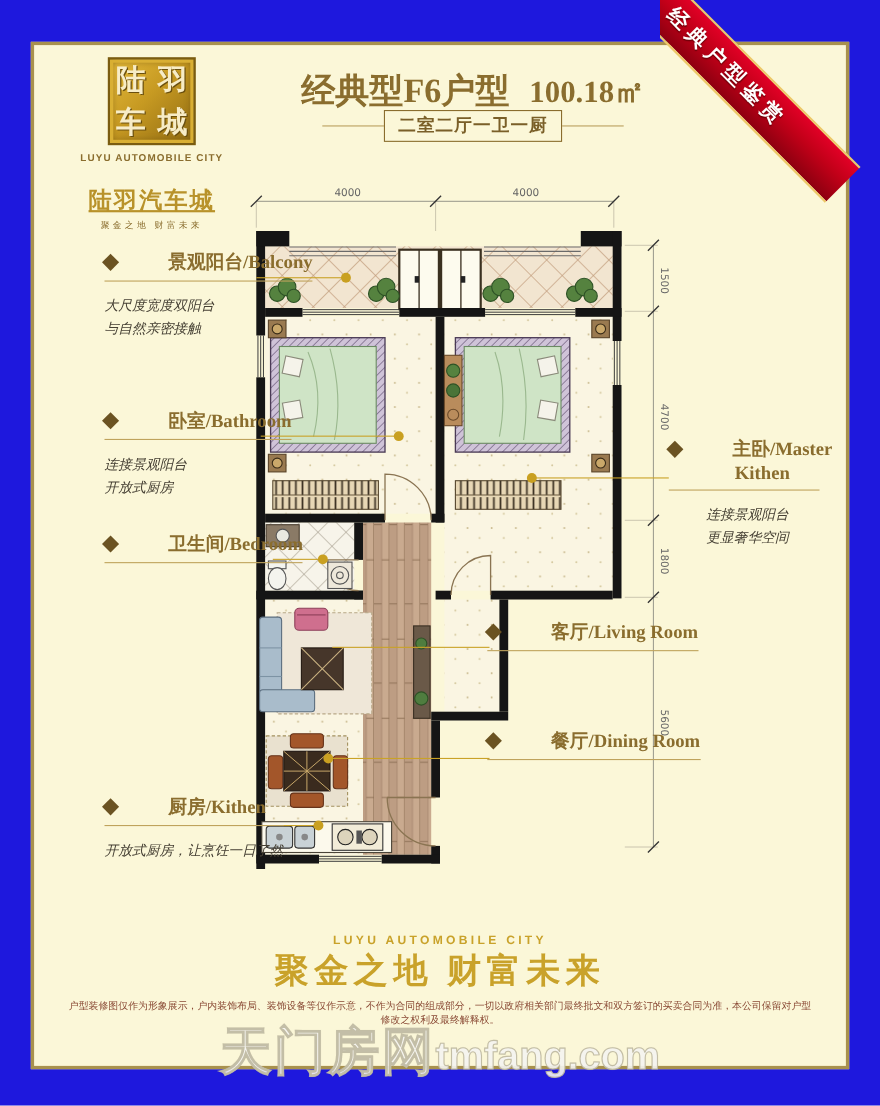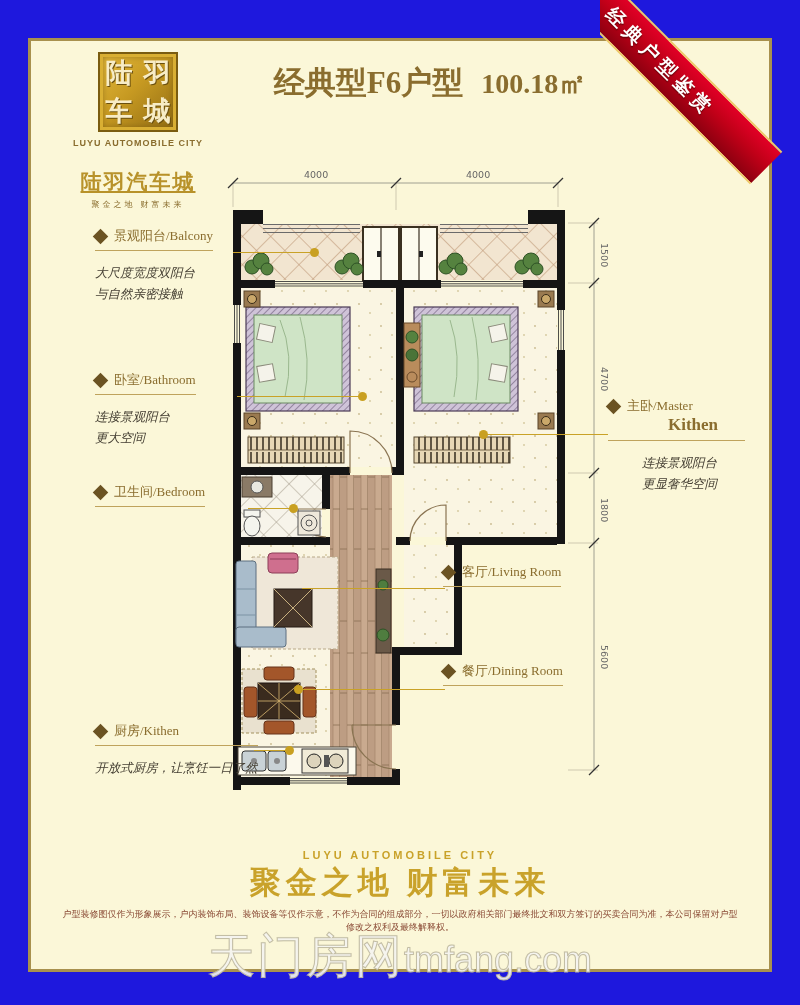--- a/index.html
+++ b/index.html
@@ -30,40 +30,40 @@
   .ribbon{position:absolute;left:-90px;top:39px;width:300px;height:42px;
           background:linear-gradient(180deg,#e20026 0%,#c00018 45%,#8d0010 100%);
           border-top:2px solid #edc868;border-bottom:2px solid #edc868;
           transform:rotate(45deg);text-align:center;line-height:42px;
           color:#fff;font-size:19px;font-weight:bold;letter-spacing:5px;
           text-shadow:1px 1px 1px #70000a;}
   
   .plan-svg{position:absolute;left:200px;top:165px;}
   
   .lbl{position:absolute;color:#8a6d2e;z-index:3;}
-  .lbl .t{display:flex;align-items:center;font-size:13px;font-weight:normal;white-space:nowrap;
-          border-bottom:1px solid #bfa35c;padding-bottom:5px;}
+  .lbl .t{display:flex;align-items:center;font-size:17px;font-weight:bold;white-space:nowrap;
+          border-bottom:1px solid #bfa35c;padding-bottom:5px;gap:39px;}
   .diamond{width:11px;height:11px;background:#6b5322;transform:rotate(45deg);margin-right:8px;flex:none;}
   .desc{margin-top:12px;font-size:12.5px;color:#464034;line-height:21px;font-style:italic;white-space:nowrap;}
   .lbl-master .t{border-bottom:none;padding-bottom:0;text-align:right;}
   .lbl-master .t2{margin-left:60px;font-size:17px;font-weight:bold;}
   .lbl-master .uline{height:1px;background:#bfa35c;margin-top:5px;width:137px;}
   .lbl-master .desc{margin-left:34px;}
   .leader{position:absolute;height:0;border-top:1px solid #c9a227;z-index:2;}
   .leader .dot{position:absolute;width:9px;height:9px;border-radius:50%;background:#c9a021;top:-5px;}
   .dot-r{right:-4px;} .dot-l{left:-4px;}
   
   .foot-en{position:absolute;left:0;top:849px;width:800px;text-align:center;font-size:11px;font-weight:bold;
            color:#c9a22a;letter-spacing:3px;font-family:"Liberation Sans",sans-serif;}
   .foot-cn{position:absolute;left:0;top:862px;width:800px;text-align:center;font-size:31px;font-weight:bold;
            color:#c9a22a;letter-spacing:5px;}
   .disclaimer{position:absolute;left:60px;top:908px;width:680px;text-align:center;font-size:9px;color:#8a4a35;}
   .watermark{position:absolute;left:0;top:925px;width:800px;text-align:center;white-space:nowrap;z-index:6;
              color:rgba(255,255,255,0.78);-webkit-text-stroke:1px rgba(190,184,158,0.9);
-             text-shadow:0 0 1px rgba(180,175,150,0.6);font-weight:normal;}
+             text-shadow:0 0 1px rgba(180,175,150,0.6);font-weight:bold;}
   .watermark .wcn{font-size:47px;letter-spacing:2px;}
   .watermark .wen{font-size:36px;font-family:"Liberation Sans",sans-serif;}
 </style>
 </head>
 <body>
 
 <div class="page">
   <div class="panel"></div>
 
   <div class="logo">
@@ -74,20 +74,25 @@
       <span>城</span>
     </div>
     <div class="logo-en">LUYU AUTOMOBILE CITY</div>
     <div class="logo-cn">陆羽汽车城</div>
     <div class="logo-slogan">聚金之地 财富未来</div>
   </div>
 
   <div class="title-row">
     <span class="t1">经典型F6户型</span>
     <span class="t2">100.18㎡</span>
+  </div>
+  <div class="spec-row">
+    <div class="spec-line"></div>
+    <div class="spec-box">二室二厅一卫一厨</div>
+    <div class="spec-line"></div>
   </div>
 
   <div class="ribbon-wrap">
     <div class="ribbon">经典户型鉴赏</div>
   </div>
 
   <svg class="plan-svg" width="420" height="700" viewBox="0 0 420 700">
     <defs>
       <pattern id="lattice" width="20" height="20" patternUnits="userSpaceOnUse" patternTransform="rotate(45)">
         <rect width="20" height="20" fill="#f2e5d0"></rect>
@@ -347,21 +352,21 @@
       <span class="dot dot-r"></span>
     </div>
 
   <div class="lbl" style="left:95px;top:371px;">
     <div class="t">
         <span class="diamond"></span>
       <span>卧室/Bathroom</span>
       </div>
     <div class="desc">
       <div>连接景观阳台</div>
-      <div>更大空间</div>
+      <div>开放式厨房</div>
     </div>
   </div>
   <div class="leader" style="left:237px;top:396px;width:126px;">
       <span class="dot dot-r"></span>
     </div>
 
   <div class="lbl" style="left:95px;top:483px;">
     <div class="t">
         <span class="diamond"></span>
       <span>卫生间/Bedroom</span>

